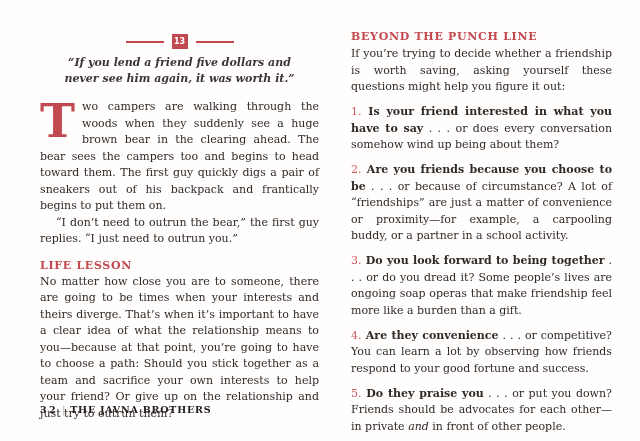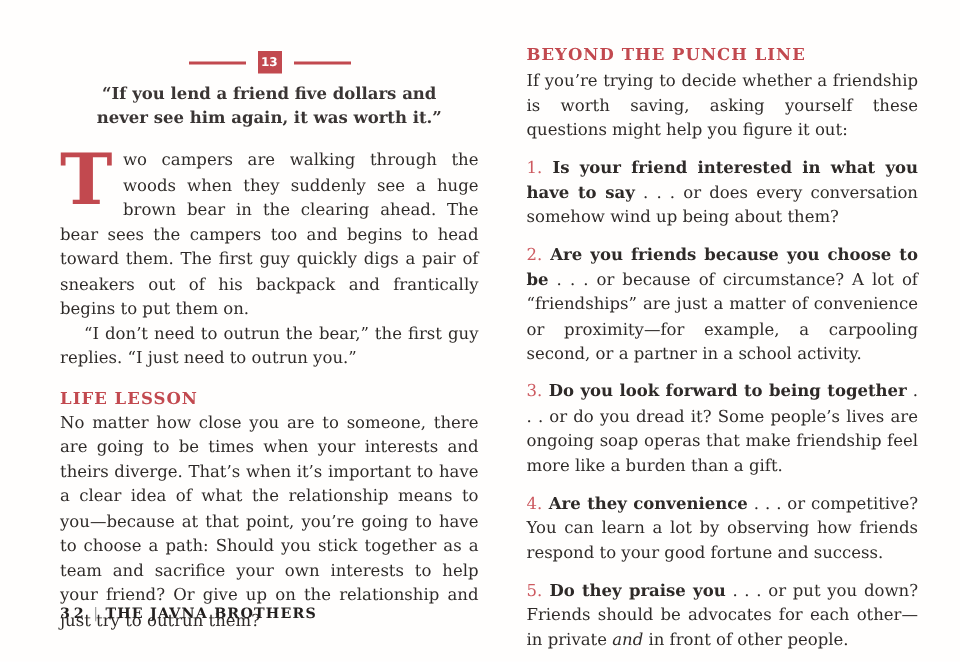--- a/index.html
+++ b/index.html
@@ -51,20 +51,21 @@
     text-align: center;
     color: #c2494f;
     font-size: 21px;
     font-weight: bold;
     letter-spacing: 0.5px;
     margin-bottom: 10px;
   }
 
   .quote { text-align: center; margin-bottom: 12px; }
   .quote-text {
+    font-style: italic;
     font-weight: 600;
     font-size: 11px;
     line-height: 16px;
     color: #3a3534;
   }
   .quote-attrib {
     font-weight: bold;
     font-size: 11px;
     line-height: 16px;
     color: #3a3534;
@@ -147,21 +148,21 @@
     </div>
   </div>
 
   <div class="page page-right">
     <div class="bodytext">
       <h2 class="section-heading">BEYOND THE PUNCH LINE</h2>
       <p>If you’re trying to decide whether a friendship is worth saving, asking yourself these questions might help you figure it out:</p>
 
       <p class="item"><span class="qnum">1.</span><span class="qlead"> Is your friend interested in what you have to say</span><span> . . .  or does every conversation somehow wind up being about them?</span><span class="qitalic"></span><span></span></p>
 
-      <p class="item"><span class="qnum">2.</span><span class="qlead"> Are you friends because you choose to be</span><span> . . . or because of circumstance? A lot of “friendships” are just a matter of convenience or proximity—for example, a carpooling second, or a partner in a school activity.</span><span class="qitalic"></span><span></span></p>
+      <p class="item"><span class="qnum">2.</span><span class="qlead"> Are you friends because you choose to be</span><span> . . . or because of circumstance? A lot of “friendships” are just a matter of convenience or proximity—for example, a carpooling buddy, or a partner in a school activity.</span><span class="qitalic"></span><span></span></p>
 
       <p class="item"><span class="qnum">3.</span><span class="qlead"> Do you look forward to being together</span><span> . . . or do you dread it? Some people’s lives are ongoing soap operas that make friendship feel more like a burden than a gift.</span><span class="qitalic"></span><span></span></p>
 
       <p class="item"><span class="qnum">4.</span><span class="qlead"> Are they convenience</span><span> . . . or competitive? You can learn a lot by observing how friends respond to your good fortune and success.</span><span class="qitalic"></span><span></span></p>
 
       <p class="item"><span class="qnum">5.</span><span class="qlead"> Do they praise you</span><span> . . . or put you down? Friends should be advocates for each other—in private </span><span class="qitalic">and</span><span> in front of other people.</span></p>
 
     </div>
   </div>
 

